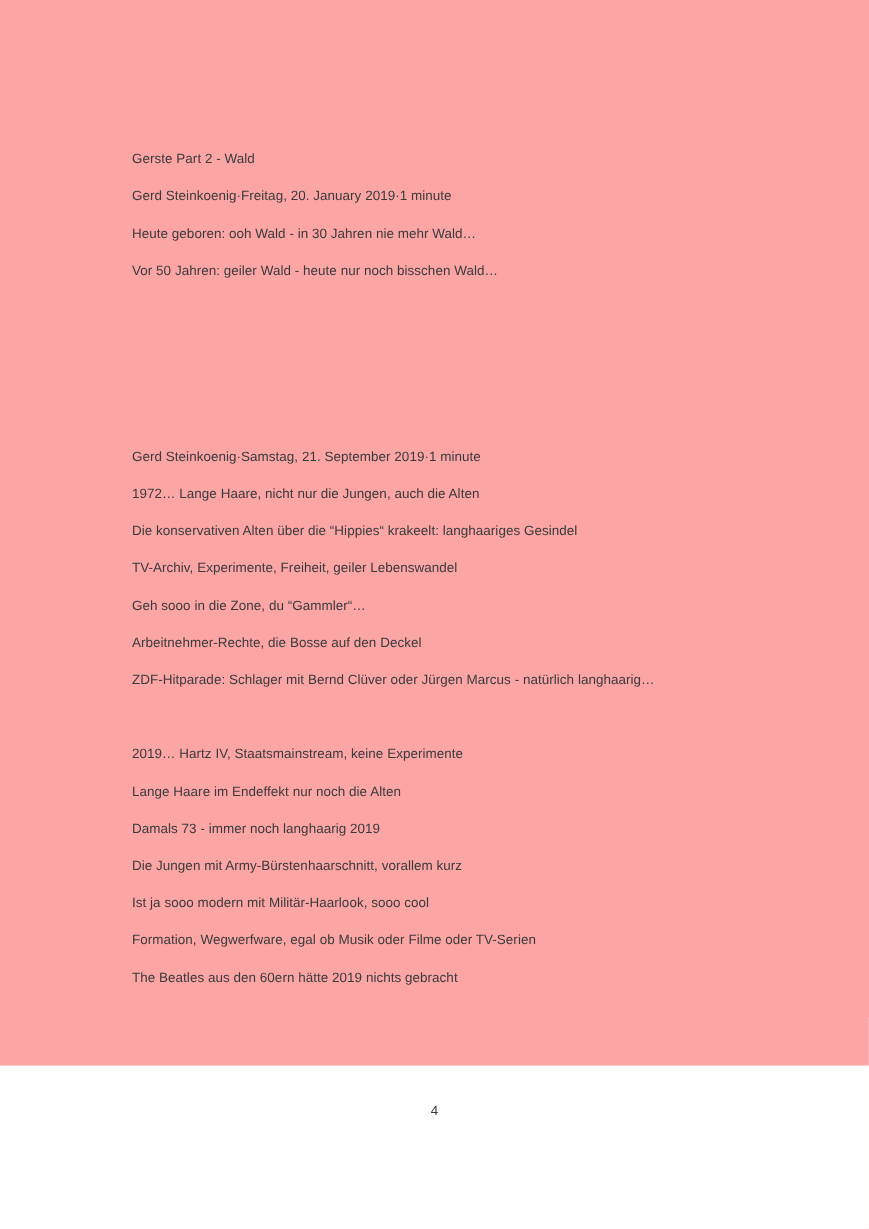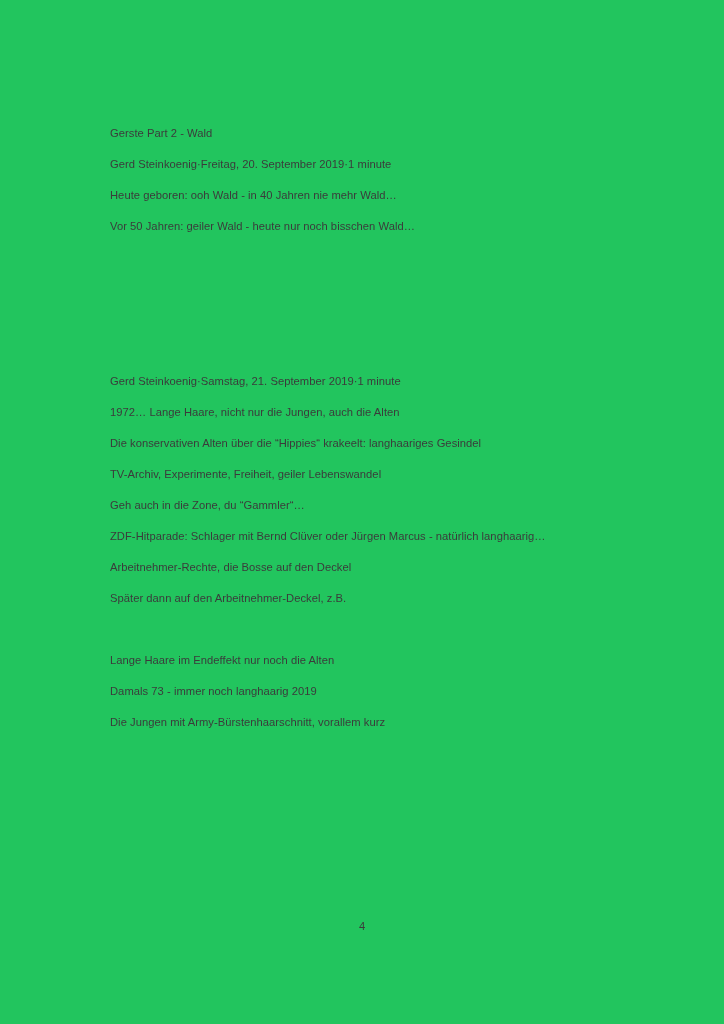--- a/index.html
+++ b/index.html
@@ -13,22 +13,22 @@
     position: relative;
     font-family: "Liberation Sans", sans-serif;
     color: #3a3a3a;
     overflow: hidden;
   }
   .page {
     position: absolute;
     top: 0;
     left: 0;
     width: 724px;
-    height: 1024px;
-    background: #22c55e;
+    height: 888px;
+    background: #fca5a5;
   }
   .content {
     position: absolute;
     left: 110px;
     top: 118px;
     width: 520px;
   }
   .para {
     font-size: 11.2px;
     line-height: 31px;
@@ -56,43 +56,46 @@
 </style>
 </head>
 <body>
 
 <div class="page">
 
   <div class="content">
 
     <div>
       <div class="para">Gerste Part 2 - Wald</div>
-      <div class="para">Gerd Steinkoenig·Freitag, 20. September 2019·1 minute</div>
-      <div class="para">Heute geboren: ooh Wald - in 40 Jahren nie mehr Wald…</div>
+      <div class="para">Gerd Steinkoenig·Freitag, 20. January 2019·1 minute</div>
+      <div class="para">Heute geboren: ooh Wald - in 30 Jahren nie mehr Wald…</div>
       <div class="para">Vor 50 Jahren: geiler Wald - heute nur noch bisschen Wald…</div>
     </div>
 
     <div class="block-gap-large"></div>
 
     <div>
       <div class="para">Gerd Steinkoenig·Samstag, 21. September 2019·1 minute</div>
       <div class="para">1972… Lange Haare, nicht nur die Jungen, auch die Alten</div>
       <div class="para">Die konservativen Alten über die “Hippies“ krakeelt: langhaariges Gesindel</div>
       <div class="para">TV-Archiv, Experimente, Freiheit, geiler Lebenswandel</div>
-      <div class="para">Geh auch in die Zone, du “Gammler“…</div>
+      <div class="para">Geh sooo in die Zone, du “Gammler“…</div>
+      <div class="para">Arbeitnehmer-Rechte, die Bosse auf den Deckel</div>
       <div class="para">ZDF-Hitparade: Schlager mit Bernd Clüver oder Jürgen Marcus - natürlich langhaarig…</div>
-      <div class="para">Arbeitnehmer-Rechte, die Bosse auf den Deckel</div>
-      <div class="para">Später dann auf den Arbeitnehmer-Deckel, z.B.</div>
     </div>
 
     <div class="block-gap-small"></div>
 
     <div>
+      <div class="para">2019… Hartz IV, Staatsmainstream, keine Experimente</div>
       <div class="para">Lange Haare im Endeffekt nur noch die Alten</div>
       <div class="para">Damals 73 - immer noch langhaarig 2019</div>
       <div class="para">Die Jungen mit Army-Bürstenhaarschnitt, vorallem kurz</div>
+      <div class="para">Ist ja sooo modern mit Militär-Haarlook, sooo cool</div>
+      <div class="para">Formation, Wegwerfware, egal ob Musik oder Filme oder TV-Serien</div>
+      <div class="para">The Beatles aus den 60ern hätte 2019 nichts gebracht</div>
     </div>
 
   </div>
 
   <div class="page-number">4</div>
 
 </div>
 
 </body></html>

